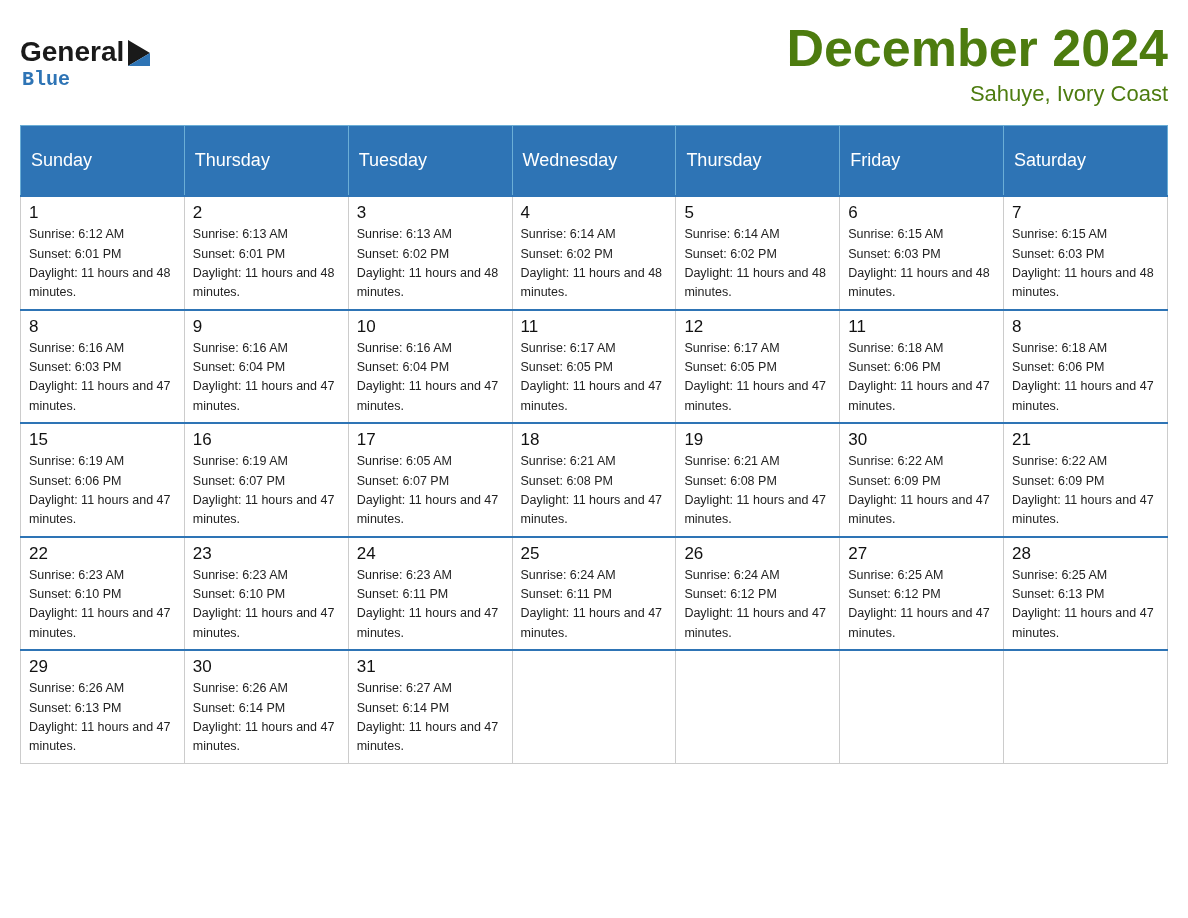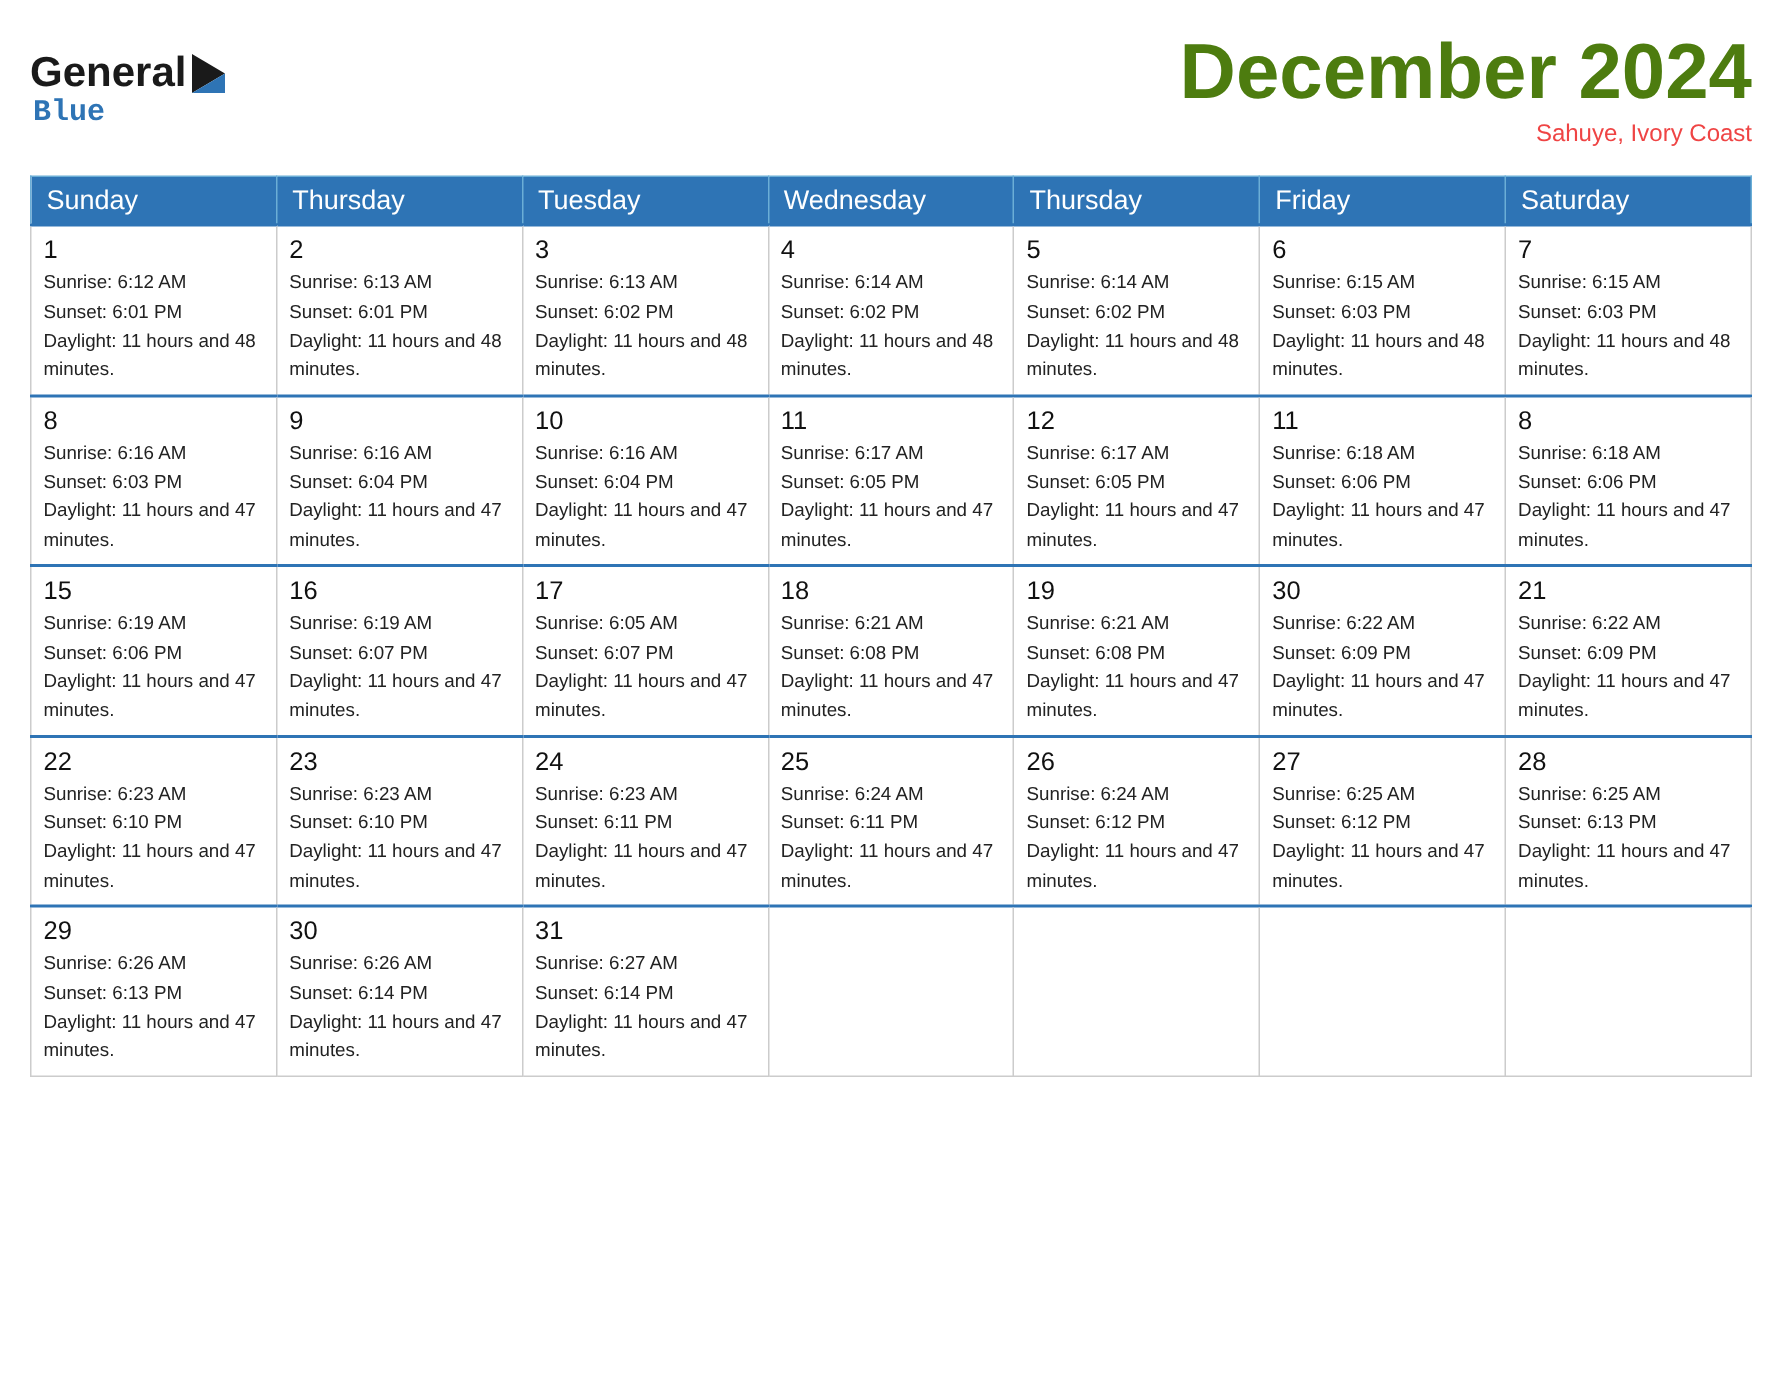--- a/index.html
+++ b/index.html
@@ -28,35 +28,35 @@
     .title-section {
       text-align: right;
     }
     .page-title {
       font-size: 52px;
       font-weight: bold;
       color: #4d7c0f;
       line-height: 1.1;
     }
     .subtitle {
-      font-size: 16px;
-      color: #ef4444;
+      font-size: 22px;
+      color: #4d7c0f;
       margin-top: 4px;
     }
     .calendar-table {
       width: 100%;
       border-collapse: collapse;
       border: 1px solid #999;
     }
     .calendar-table thead tr th {
       background: #2e74b5;
       color: #fff;
       font-size: 18px;
       font-weight: normal;
-      padding: 5px 10px;
+      padding: 24px 10px;
       text-align: left;
       border: 1px solid #6baed6;
     }
     .calendar-table tbody tr td {
       vertical-align: top;
       padding: 6px 8px;
       border: 1px solid #ccc;
       border-top: 2px solid #2e74b5;
       font-size: 13px;
       color: #222;

